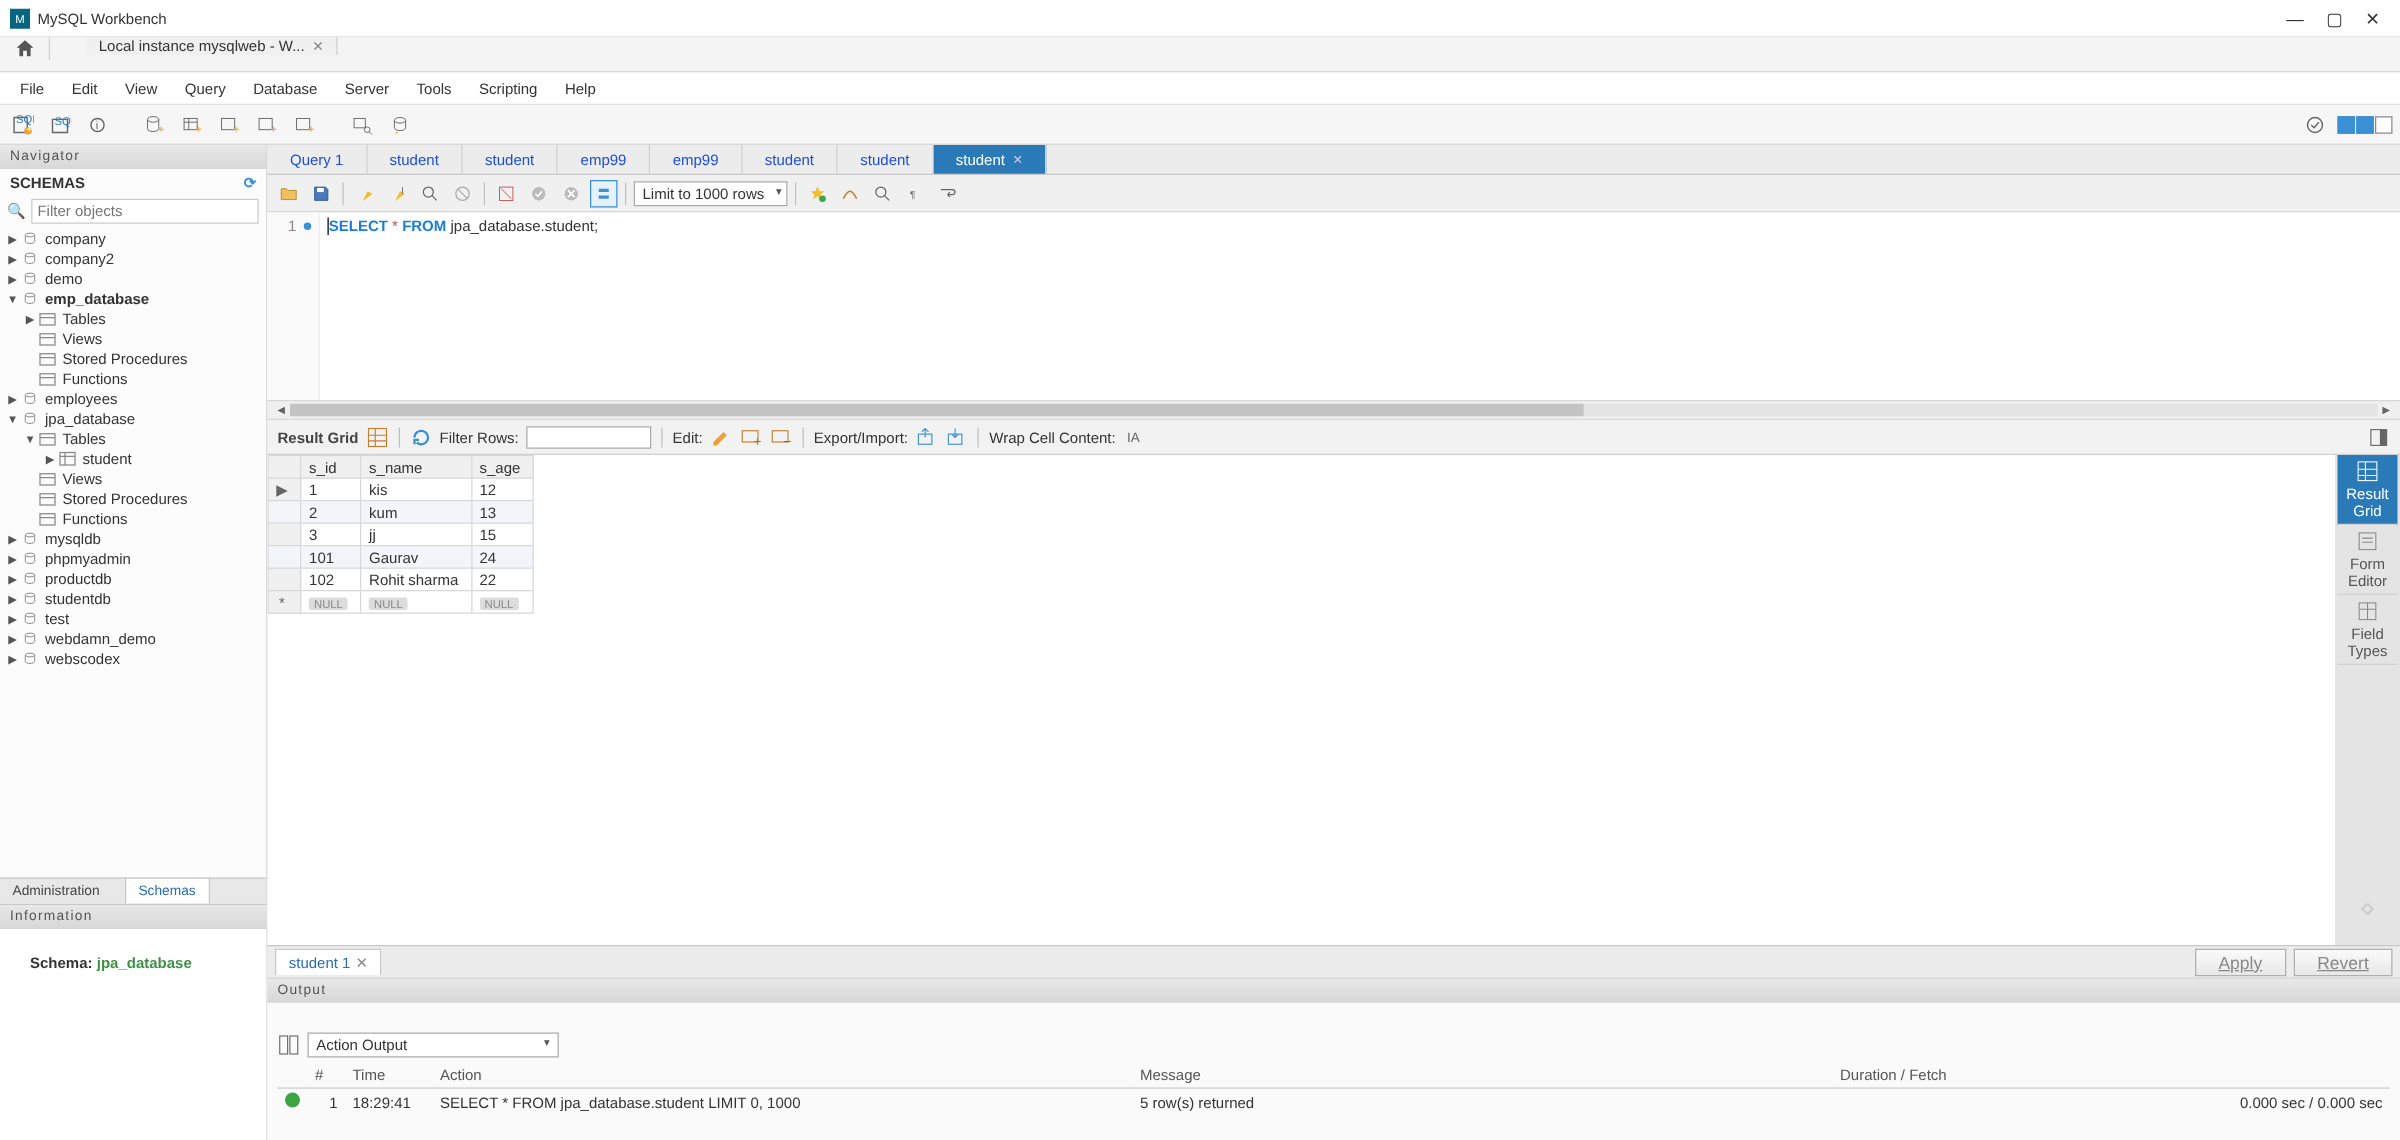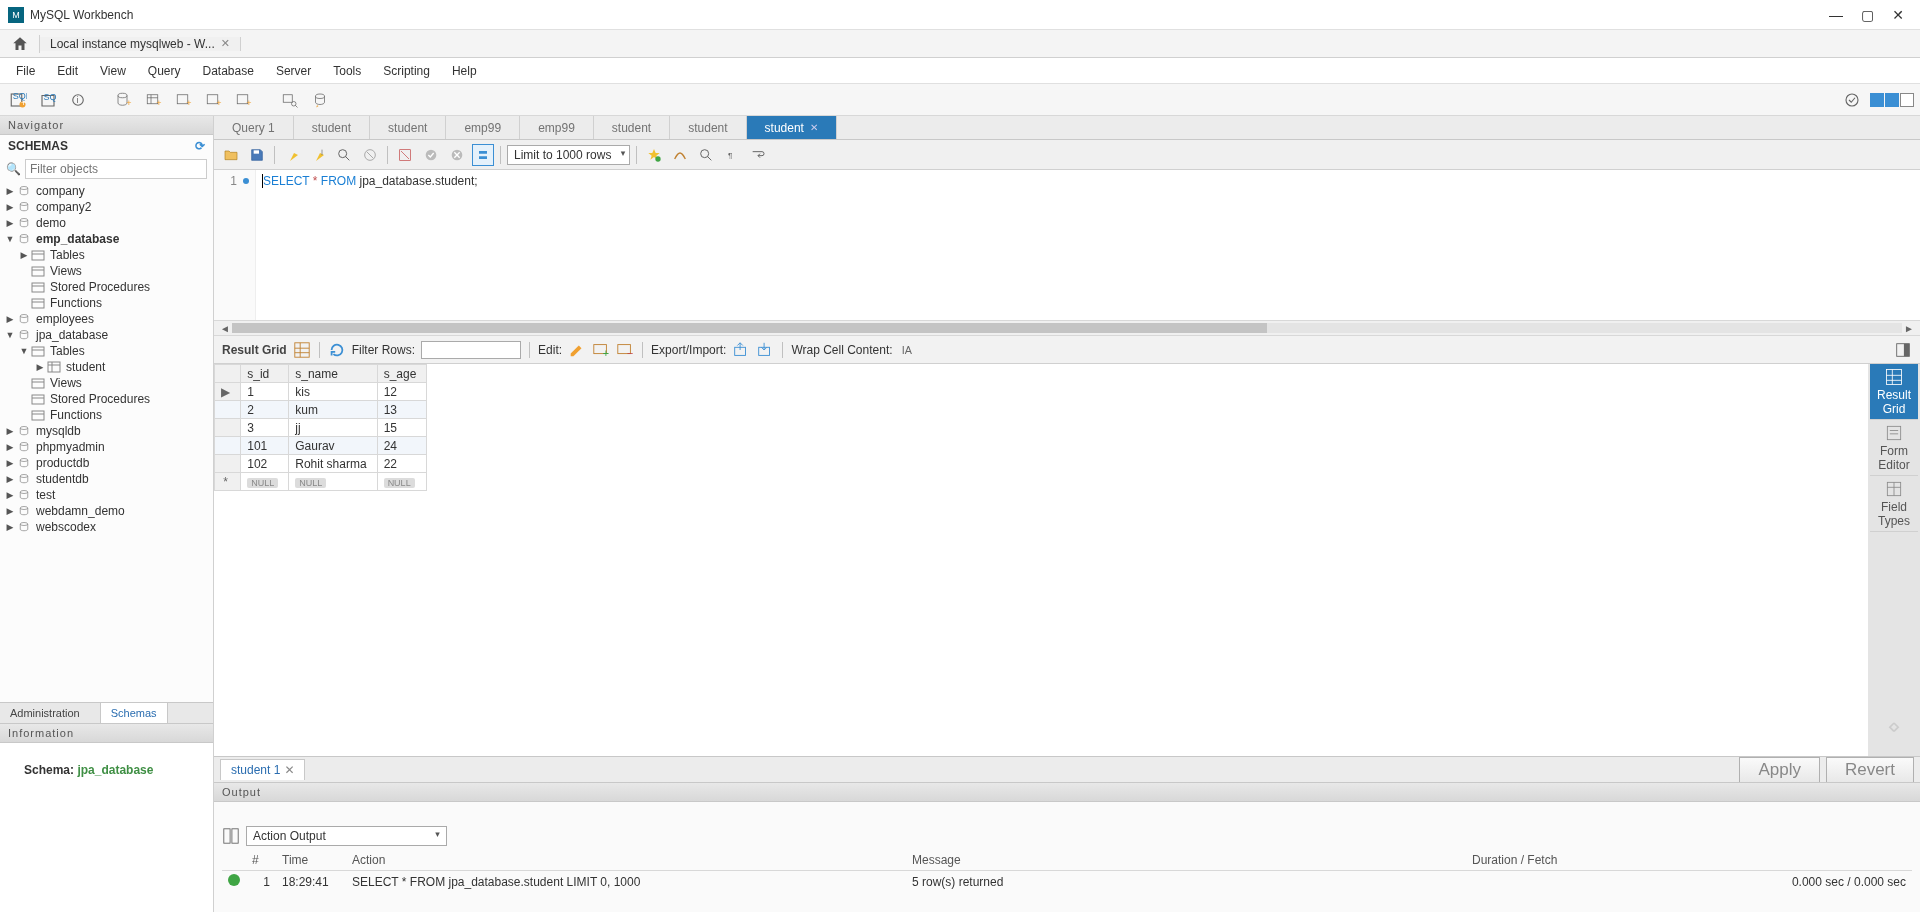--- a/index.html
+++ b/index.html
@@ -6,21 +6,21 @@
 body { background: #fff; color: #333; overflow: hidden; width: 1920px; height: 912px; }
 
 
 .titlebar { height: 30px; display: flex; align-items: center; padding: 0 8px; background: #fff; border-bottom: 1px solid #e0e0e0; }
 .titlebar .app-icon { width: 16px; height: 16px; background: #06657f; margin-right: 6px; display: inline-flex; align-items: center; justify-content: center; color: #fff; font-size: 9px; }
 .titlebar .app-title { flex: 1; }
 .titlebar .win-controls { display: flex; gap: 18px; padding-right: 8px; }
 .titlebar .win-controls span { cursor: pointer; font-size: 14px; }
 
 
-.conn-tabs { height: 28px; display: flex; align-items: center; background: #f4f4f4; border-bottom: 1px solid #d0d0d0; }
+.conn-tabs { height: 28px; display: flex; align-items: flex-start; background: #f4f4f4; border-bottom: 1px solid #d0d0d0; gap: 29px; }
 .home-tab { width: 40px; display: flex; align-items: center; justify-content: center; border-right: 1px solid #d0d0d0; cursor: pointer; }
 .home-tab svg { width: 18px; height: 18px; fill: #555; }
 .conn-tab { display: flex; align-items: center; padding: 0 10px; border-right: 1px solid #d0d0d0; background: #f0f0f0; cursor: pointer; gap: 6px; }
 .conn-tab .close { font-size: 11px; color: #888; }
 
 
 .menubar { height: 26px; display: flex; align-items: center; padding: 0 6px; gap: 2px; background: #fff; border-bottom: 1px solid #e0e0e0; }
 .menubar .menu-item { padding: 4px 10px; cursor: pointer; }
 
 
@@ -62,39 +62,39 @@
 .sidebar-tabs .stab.active { background: #fff; color: #2a6db0; border-top: 1px solid #c8c8c8; border-right: 1px solid #c8c8c8; border-left: 1px solid #c8c8c8; margin-top: -1px; }
 
 
 .info-panel { border-top: 1px solid #c8c8c8; height: 189px; background: #fff; }
 .info-body { padding: 20px 24px; }
 .info-body .schema-label { font-weight: bold; color: #333; }
 .info-body .schema-name { font-weight: bold; color: #3f8f44; }
 
 
 .query-tabs { height: 24px; display: flex; background: #ececec; border-bottom: 1px solid #c8c8c8; }
-.qtab { padding: 4px 18px; cursor: pointer; color: #737373; border-right: 1px solid #d0d0d0; display: flex; align-items: center; gap: 6px; }
+.qtab { padding: 4px 18px; cursor: pointer; color: #1d4ed8; border-right: 1px solid #d0d0d0; display: flex; align-items: center; gap: 6px; }
 .qtab.active { background: #2a7ab8; color: #fff; }
 .qtab .close { color: #cce; font-size: 10px; }
 
 
 .query-toolbar { height: 30px; display: flex; align-items: center; padding: 0 6px; gap: 4px; background: #f0f0f0; border-bottom: 1px solid #d0d0d0; }
 .qtb-icon { width: 22px; height: 22px; display: inline-flex; align-items: center; justify-content: center; cursor: pointer; }
 .qtb-icon svg { width: 16px; height: 16px; }
 .qtb-sep { width: 1px; height: 18px; background: #c0c0c0; margin: 0 2px; }
 .limit-select { border: 1px solid #aaa; padding: 2px 18px 2px 6px; background: #fff; font-size: 11px; position: relative; }
 .limit-select::after { content: "▾"; position: absolute; right: 4px; font-size: 9px; color: #555; }
 
 
 .sql-editor { height: 150px; background: #fff; display: flex; font-family: Consolas, monospace; font-size: 13px; }
 .gutter { width: 42px; background: #fafafa; text-align: right; padding: 4px 6px; color: #888; border-right: 1px solid #eee; }
 .gutter .ln { display: flex; justify-content: flex-end; align-items: center; gap: 6px; }
 .gutter .dot { width: 6px; height: 6px; background: #3b8fd4; border-radius: 50%; }
 .code-area { flex: 1; padding: 4px 6px; white-space: pre; }
-.kw { color: #1a7fd4; font-weight: normal; }
+.kw { color: #1a7fd4; font-weight: bold; }
 .op { color: #c05050; }
 .code-area .cursor { border-left: 1px solid #000; }
 
 
 .hscroll-row { height: 16px; background: #f0f0f0; display: flex; align-items: center; padding: 0 4px; border-top: 1px solid #d8d8d8; border-bottom: 1px solid #d8d8d8; }
 .hscroll-row .arrow { width: 14px; text-align: center; color: #666; font-size: 10px; cursor: pointer; }
 .hscroll-row .track { flex: 1; height: 10px; background: #e4e4e4; position: relative; }
 .hscroll-row .thumb { position: absolute; left: 0; width: 62%; height: 100%; background: #c4c4c4; }
 
 
@@ -118,21 +118,21 @@
 
 .side-tabs { width: 52px; background: #e4e4e4; display: flex; flex-direction: column; align-items: center; }
 .side-tab { width: 48px; height: 56px; display: flex; flex-direction: column; align-items: center; justify-content: center; font-size: 9px; color: #555; cursor: pointer; border-bottom: 1px solid #d0d0d0; gap: 2px; }
 .side-tab.active { background: #2a7ab8; color: #fff; }
 .side-tab svg { width: 20px; height: 20px; }
 
 
 .result-footer { height: 26px; display: flex; align-items: center; background: #ececec; border-top: 1px solid #c8c8c8; padding: 0 6px; }
 .result-footer .rtab { padding: 3px 10px; color: #2a6db0; display: flex; align-items: center; gap: 4px; background: #fff; border: 1px solid #c8c8c8; border-bottom: none; }
 .result-footer .spacer { flex: 1; }
-.result-footer button { padding: 2px 18px; border: 1px solid #b0b0b0; background: linear-gradient(#fafafa,#e8e8e8); color: #888; cursor: pointer; font-size: 17px; }
+.result-footer button { padding: 2px 18px; border: 1px solid #b0b0b0; background: linear-gradient(#fafafa,#e8e8e8); color: #888; cursor: pointer; font-size: 14px; text-decoration: underline; }
 
 
 .output-panel { border-top: 1px solid #c8c8c8; background: #fafafa; }
 .output-body { padding: 20px 8px; }
 .output-select-row { display: flex; align-items: center; gap: 6px; padding: 4px 0; }
 .output-select { border: 1px solid #aaa; padding: 2px 120px 2px 6px; background: #fff; font-size: 11px; position: relative; }
 .output-select::after { content: "▾"; position: absolute; right: 6px; font-size: 9px; color: #555; }
 .output-table { width: 100%; border-collapse: collapse; font-size: 11px; }
 .output-table th { text-align: left; padding: 3px 6px; color: #555; font-weight: normal; border-bottom: 1px solid #d8d8d8; }
 .output-table td { padding: 3px 6px; }

